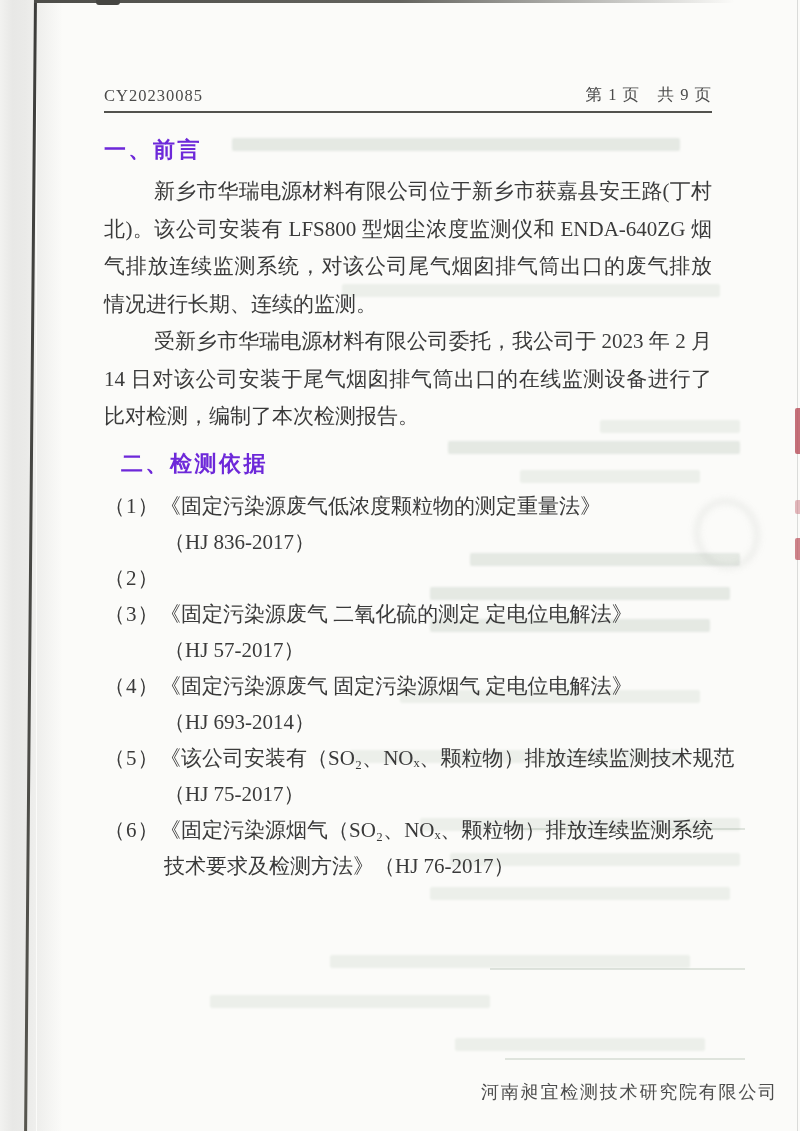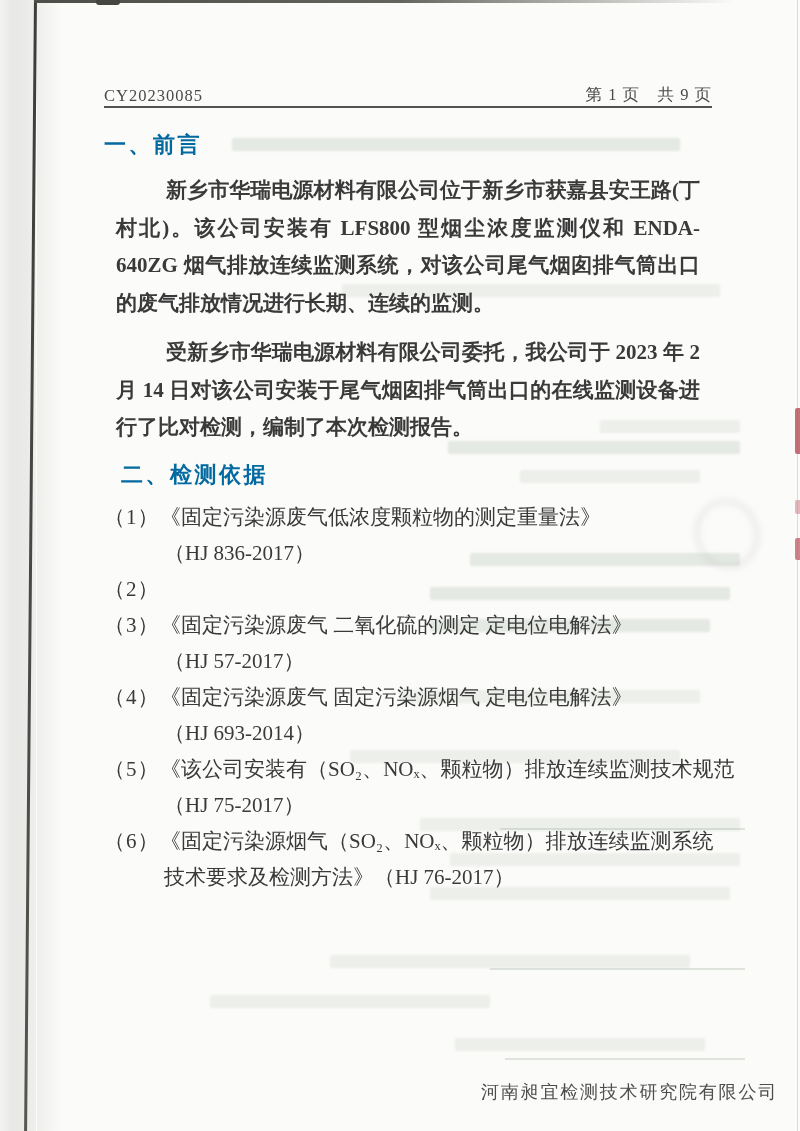--- a/index.html
+++ b/index.html
@@ -34,30 +34,30 @@
   .right-fold-line{
     position:absolute;right:2px;top:0;width:1px;height:100%;
     background:rgba(90,95,92,0.20);
   }
 
   
   .content{position:absolute;left:104px;top:84px;width:608px;color:#3a3a3a;}
   .doc-header{
     display:flex;justify-content:space-between;align-items:flex-end;
     font-size:16.5px;color:#4a4a4a;letter-spacing:1px;
-    border-bottom:2px solid #52524e;
+    padding-bottom:5px;border-bottom:2px solid #52524e;
   }
   .section-title{
-    margin:22px 0 8px 0;font-size:22px;font-weight:700;color:#0369a1;
+    margin:22px 0 8px 0;font-size:22px;font-weight:700;color:#6d28d9;
     letter-spacing:2.5px;
   }
   .section-title.second{margin:13px 0 9px 17px;}
   .body-par{
-    margin:12px;font-size:21px;line-height:37.5px;text-align:justify;
-    text-indent:50px;color:#3a3a3a;text-justify:inter-ideograph;font-weight:bold;
+    margin:0;font-size:21px;line-height:37.5px;text-align:justify;
+    text-indent:50px;color:#3a3a3a;text-justify:inter-ideograph;
   }
   .items{font-size:21px;line-height:36px;color:#3a3a3a;}
   .item-line1{display:flex;}
   .item-num{flex:none;width:56px;letter-spacing:1px;}
   .item-title{white-space:nowrap;}
   .item-ref{padding-left:60px;white-space:nowrap;}
 
   .footer-company{
     position:absolute;left:481px;top:1080px;font-size:18px;
     letter-spacing:1.8px;color:#4d4d4d;white-space:nowrap;

